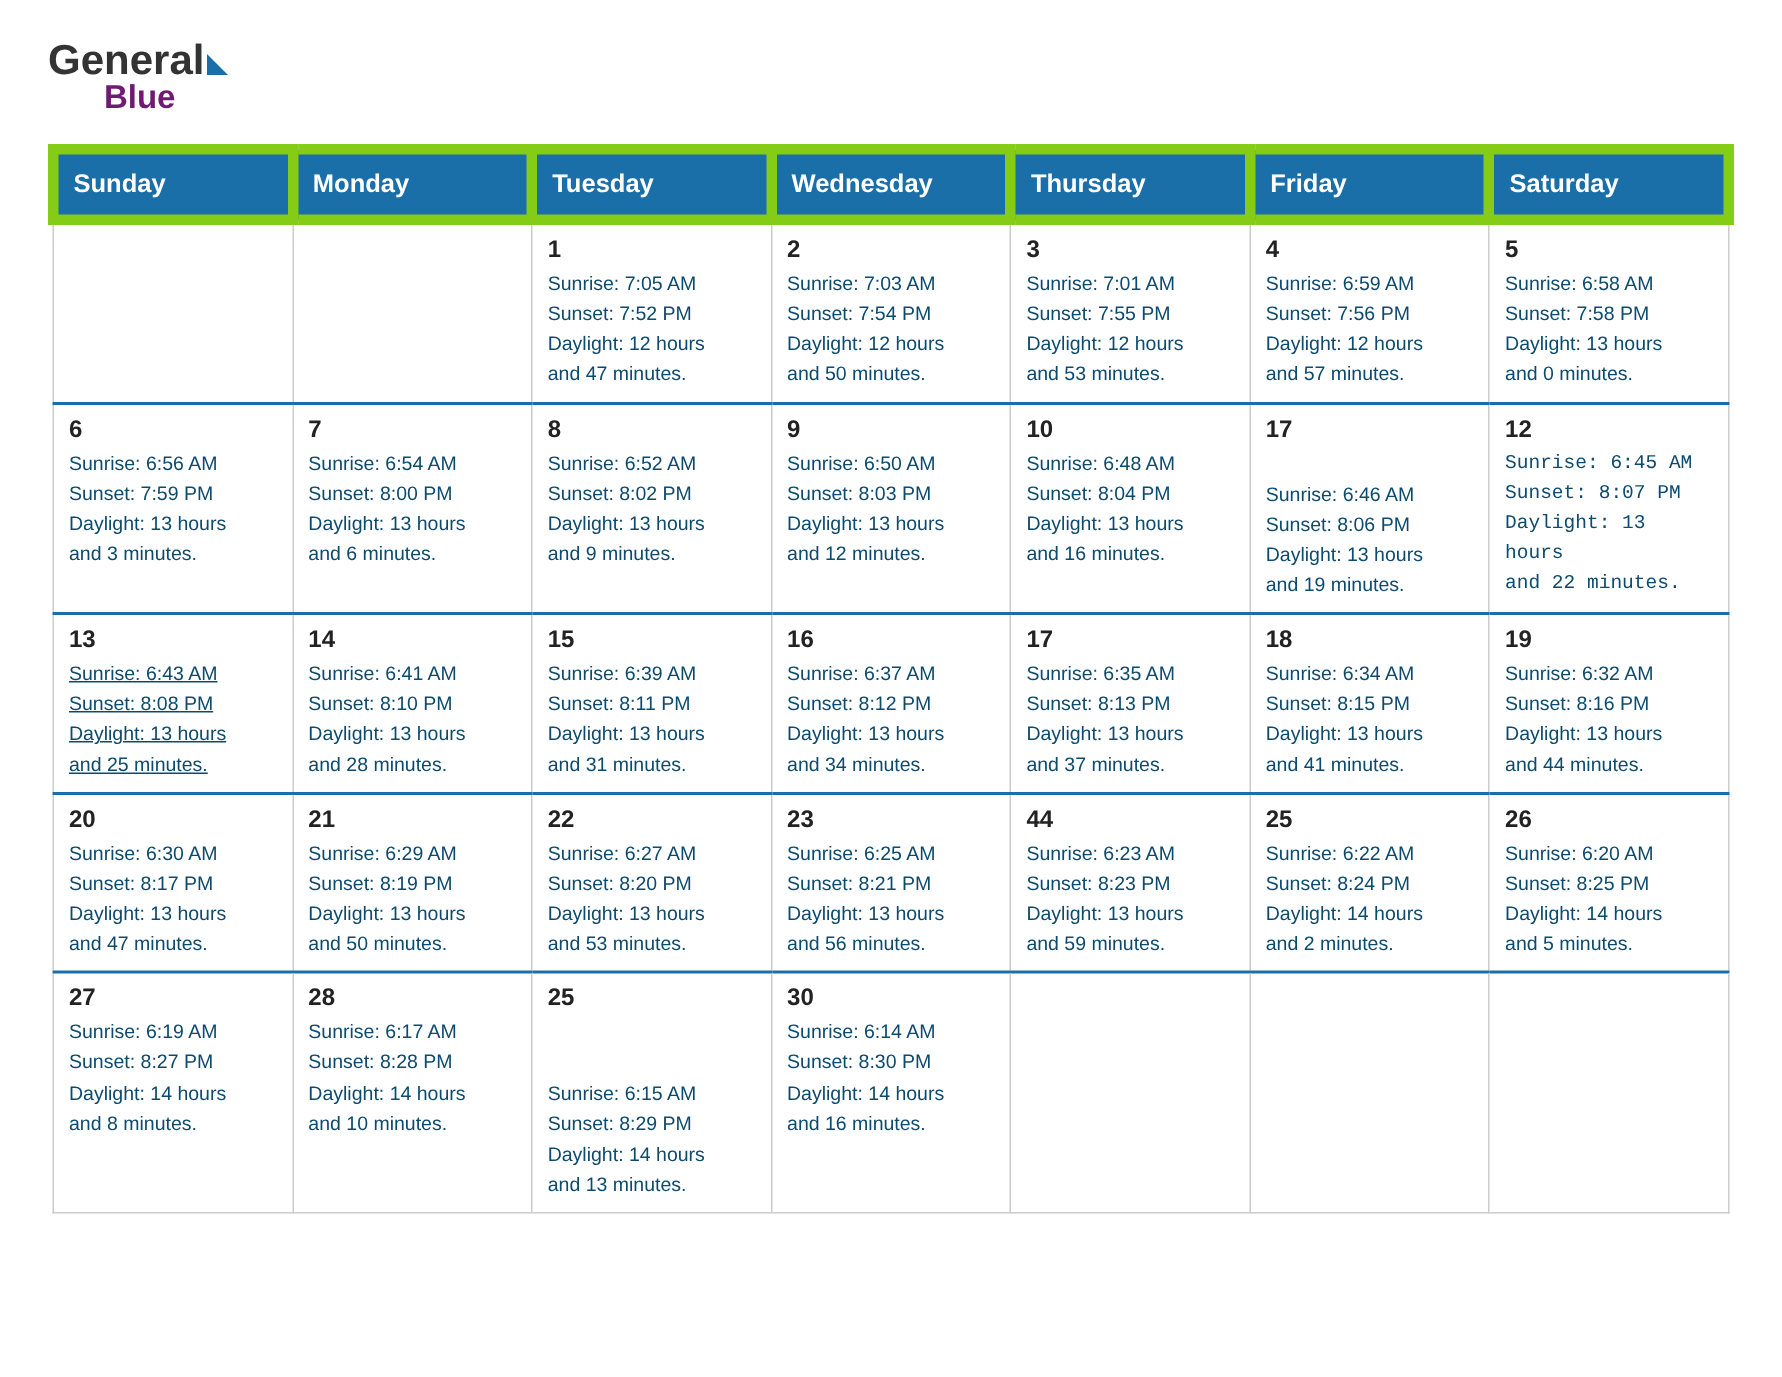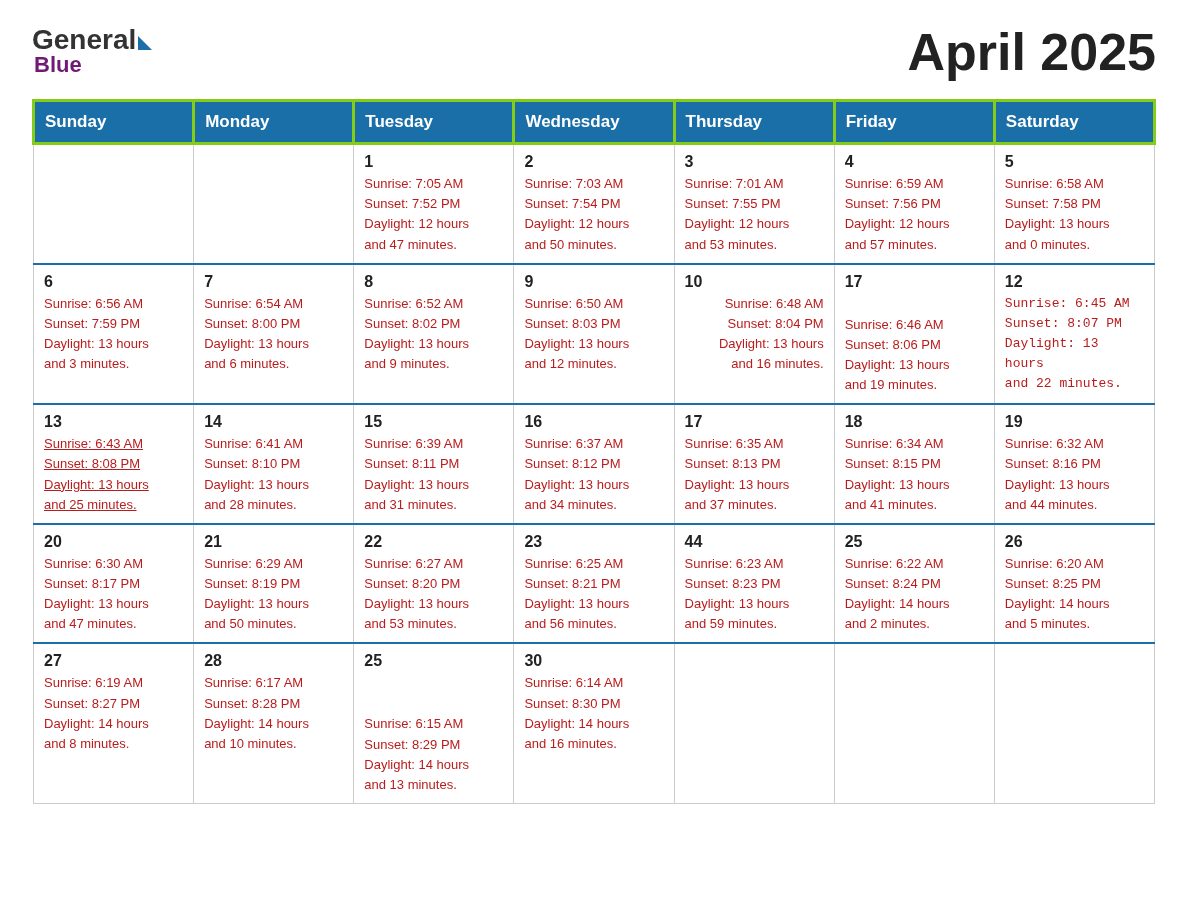--- a/index.html
+++ b/index.html
@@ -27,21 +27,21 @@
       border-left: 14px solid #1a6fa8;
       border-top: 14px solid transparent;
       border-bottom: 0px solid transparent;
       margin-left: 2px;
       margin-top: 6px;
       display: inline-block;
     }
     .logo-wrapper {
       display: flex;
       flex-direction: column;
-      align-items: flex-start;
+      align-items: center;
     }
     .logo-top-row {
       display: flex;
       align-items: center;
     }
     .logo-bottom {
       font-size: 22px;
       font-weight: bold;
       color: #701a75;
       margin-left: 2px;
@@ -66,41 +66,41 @@
       border-collapse: collapse;
       border: 1px solid #aaa;
     }
     .calendar th {
       background-color: #1a6fa8;
       color: #fff;
       font-size: 17px;
       font-weight: bold;
       padding: 10px 10px;
       text-align: left;
-      border: 3px solid #84cc16;
+      border: 7px solid #84cc16;
     }
     .calendar td {
       vertical-align: top;
       border: 1px solid #ccc;
       padding: 8px 10px;
       width: 14.28%;
       min-height: 100px;
       font-size: 13.5px;
       color: #222;
     }
     .day-number {
       font-size: 16px;
       font-weight: bold;
       color: #222;
       display: block;
       margin-bottom: 3px;
     }
     .day-info {
       font-size: 13px;
-      color: #b91c1c;
+      color: #0c4a6e;
       line-height: 1.55;
     }
     .empty-cell {
       background: #fff;
     }
     .week-row td {
       border-top: 2px solid #1a6fa8;
     }
   </style>
 </head>
@@ -108,21 +108,20 @@
 
 <div class="header">
   <div class="logo-wrapper">
     <div class="logo-top-row">
       <span class="logo-text-general">General</span>
       <span class="logo-triangle"></span>
     </div>
     <div class="logo-bottom">Blue</div>
   </div>
   <div class="title-area">
-    <div class="main-title">April 2025</div>
   </div>
 </div>
 
 <table class="calendar">
   <thead>
     <tr>
     <th>Sunday</th>
         <th>Monday</th>
         <th>Tuesday</th>
         <th>Wednesday</th>
@@ -195,21 +194,21 @@
         </td>
         <td>
           <span class="day-number">9</span>
           <div class="day-info" style="white-space: pre-line;">Sunrise: 6:50 AM
 Sunset: 8:03 PM
 Daylight: 13 hours
 and 12 minutes.</div>
         </td>
         <td>
           <span class="day-number">10</span>
-          <div class="day-info" style="white-space: pre-line; text-align: right;">Sunrise: 6:48 AM
+          <div class="day-info" style="white-space: pre-line;">Sunrise: 6:48 AM
 Sunset: 8:04 PM
 Daylight: 13 hours
 and 16 minutes.</div>
         </td>
         <td>
           <span class="day-number">17</span>
           <div class="day-info" style="white-space: pre-line; margin-top: 24px;">Sunrise: 6:46 AM
 Sunset: 8:06 PM
 Daylight: 13 hours
 and 19 minutes.</div>

